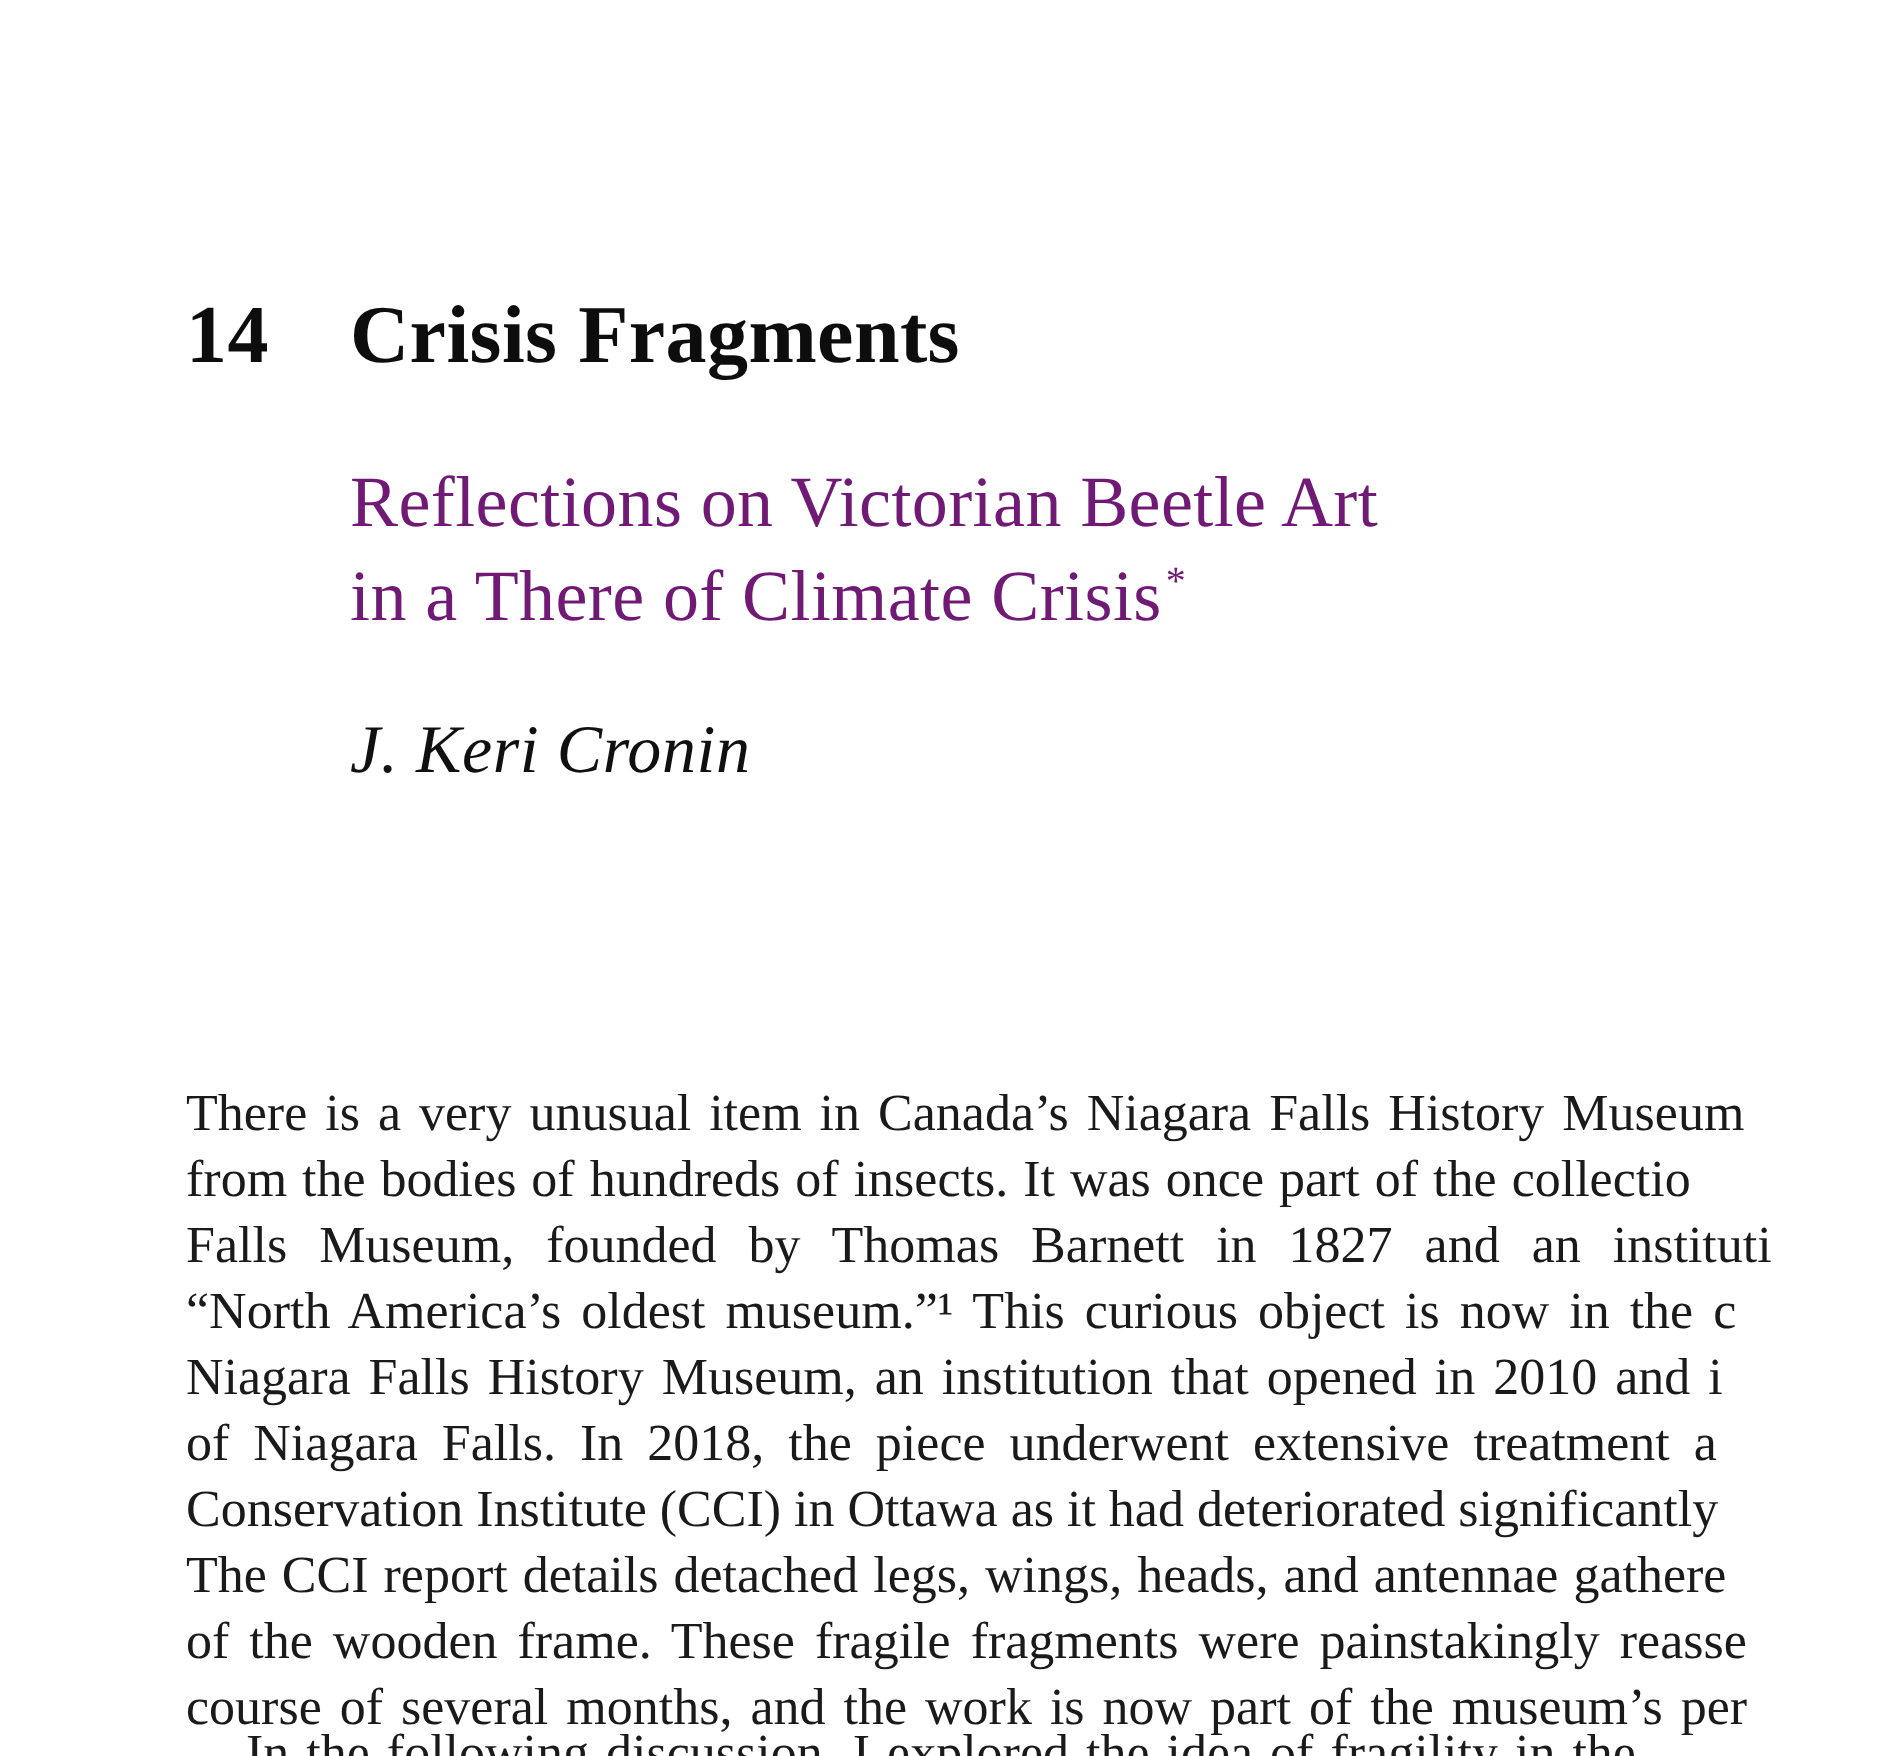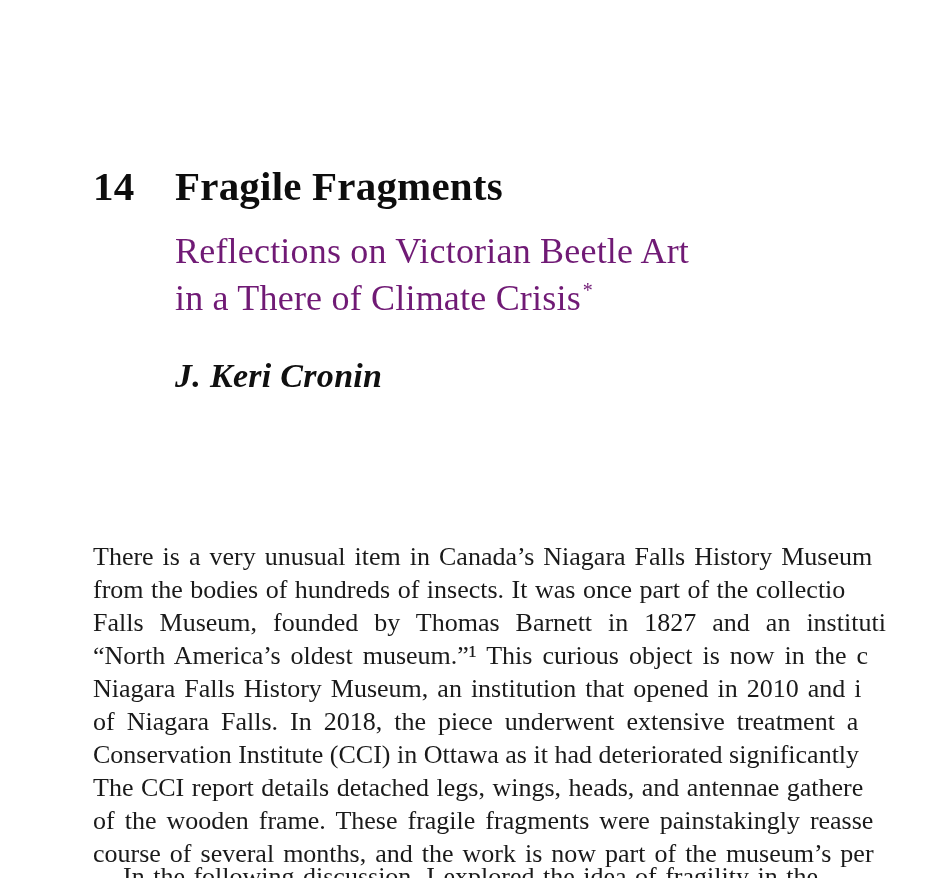--- a/index.html
+++ b/index.html
@@ -12,21 +12,21 @@
     color: #141414;
   }
   .page {
     position: absolute; inset: 0;
     background: #ffffff;
     overflow: hidden;
   }
 
   
   .chapter-row {
-    position: absolute; left: 93px; top: 164px;
+    position: absolute; left: 93px; top: 145px;
     display: flex; align-items: center;
     font-weight: bold; font-size: 41px; line-height: 1.1;
     color: #0d0d0d;
     letter-spacing: 0.2px;
   }
   .chapter-num { width: 82px; flex: 0 0 82px; }
   .chapter-title { margin: 0; font-size: 41px; font-weight: bold; line-height: 1.1; }
 
   .subtitle {
     position: absolute; left: 175px; top: 228px;
@@ -37,21 +37,20 @@
   .subtitle sup {
     font-size: 20px; line-height: 0;
     vertical-align: super; margin-left: 2px;
   }
 
   .author {
     position: absolute; left: 175px; top: 356px;
     font-style: italic; font-size: 34px; line-height: 1.2;
     color: #101010;
     letter-spacing: 0.3px;
-    font-weight: bold;
   }
 
   
   .body-text {
     position: absolute; left: 93px; top: 540px;
     width: 900px; 
     font-size: 26px; line-height: 33px;
     color: #1a1a1a;
   }
   .line { white-space: nowrap; }
@@ -71,21 +70,21 @@
     word-spacing: 2px;
   }
 </style>
 </head>
 <body>
 
 <div class="page">
 
   <div class="chapter-row">
     <span class="chapter-num">14</span>
-    <h1 class="chapter-title">Fragile Fragments</h1>
+    <h1 class="chapter-title">Crisis Fragments</h1>
   </div>
 
   <h2 class="subtitle">
     <span>Reflections on Victorian Beetle Art</span><br>
     <span>in a There of Climate Crisis</span><sup>*</sup>
   </h2>
 
   <div class="author">J. Keri Cronin</div>
 
   <div class="body-text">

